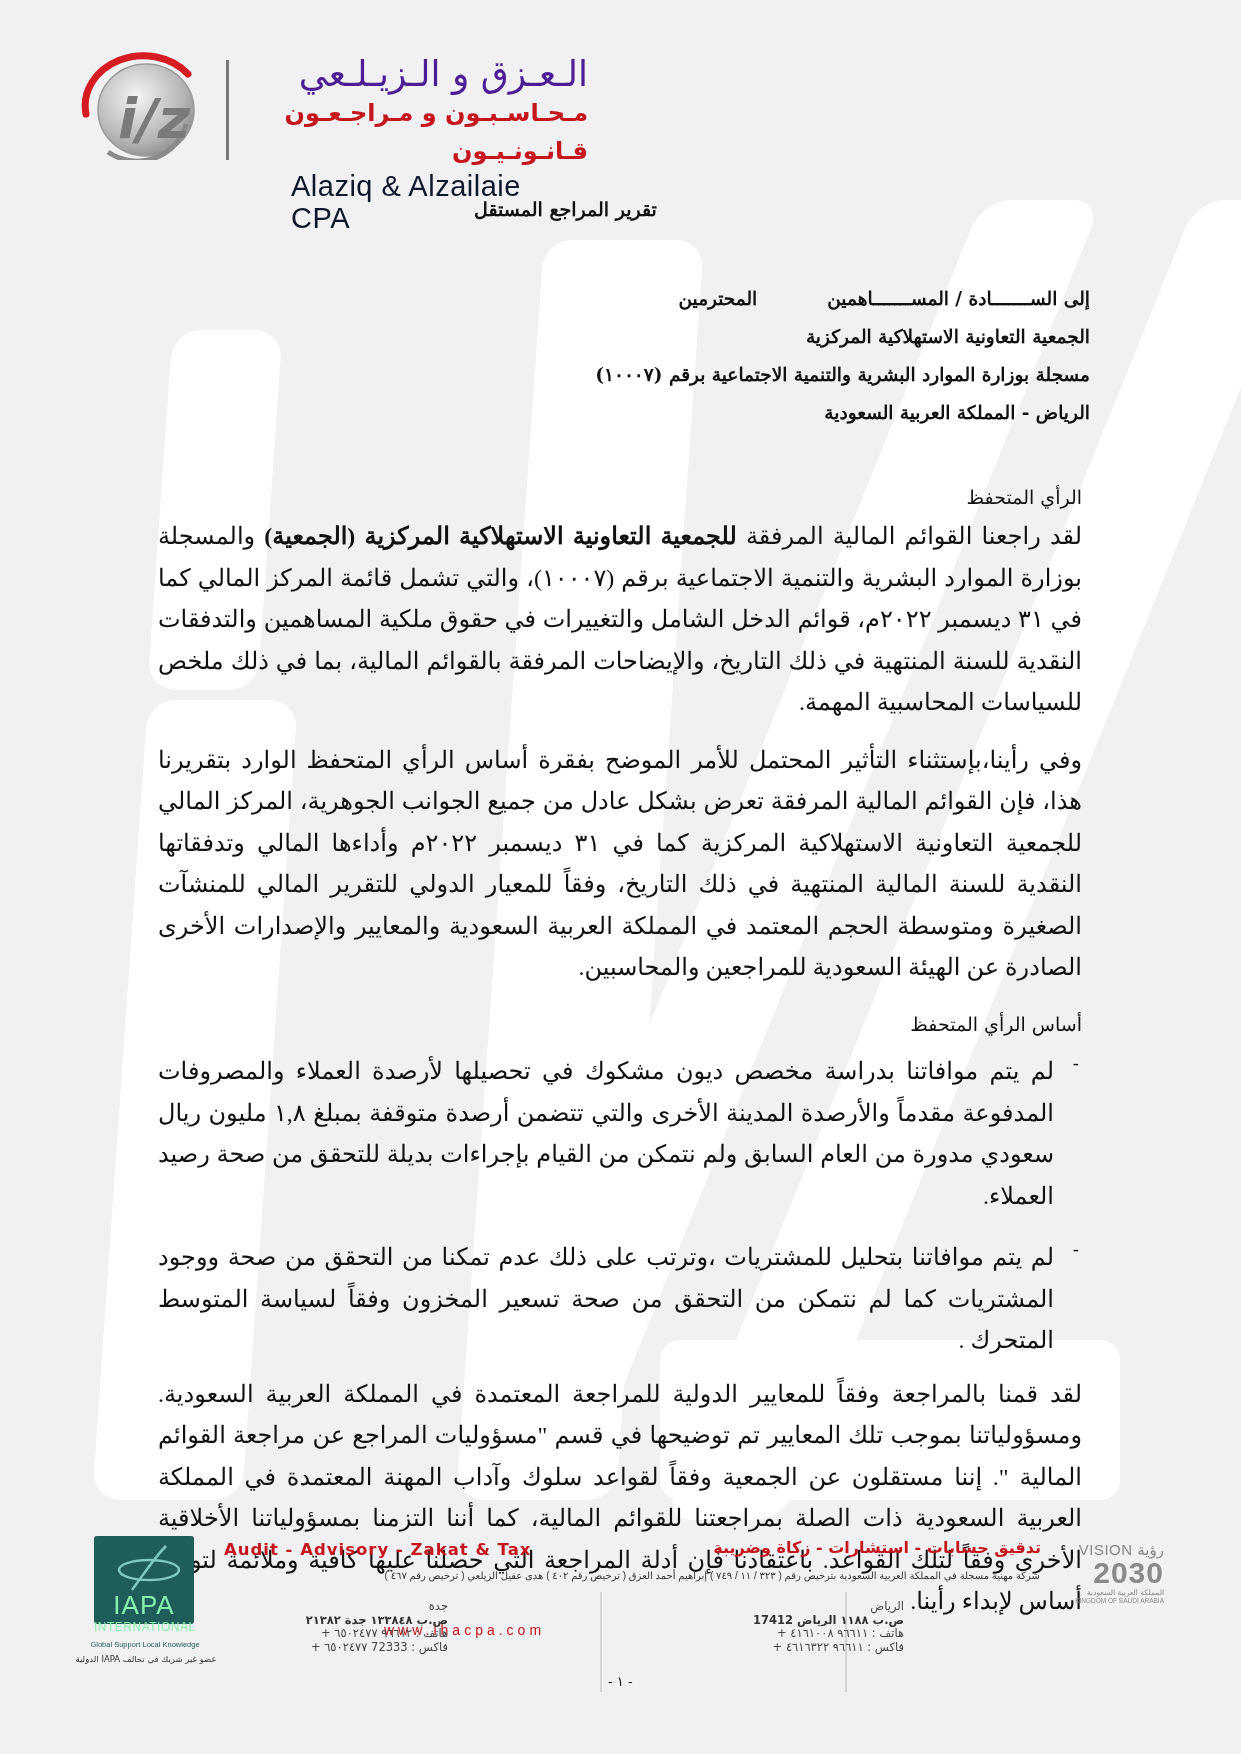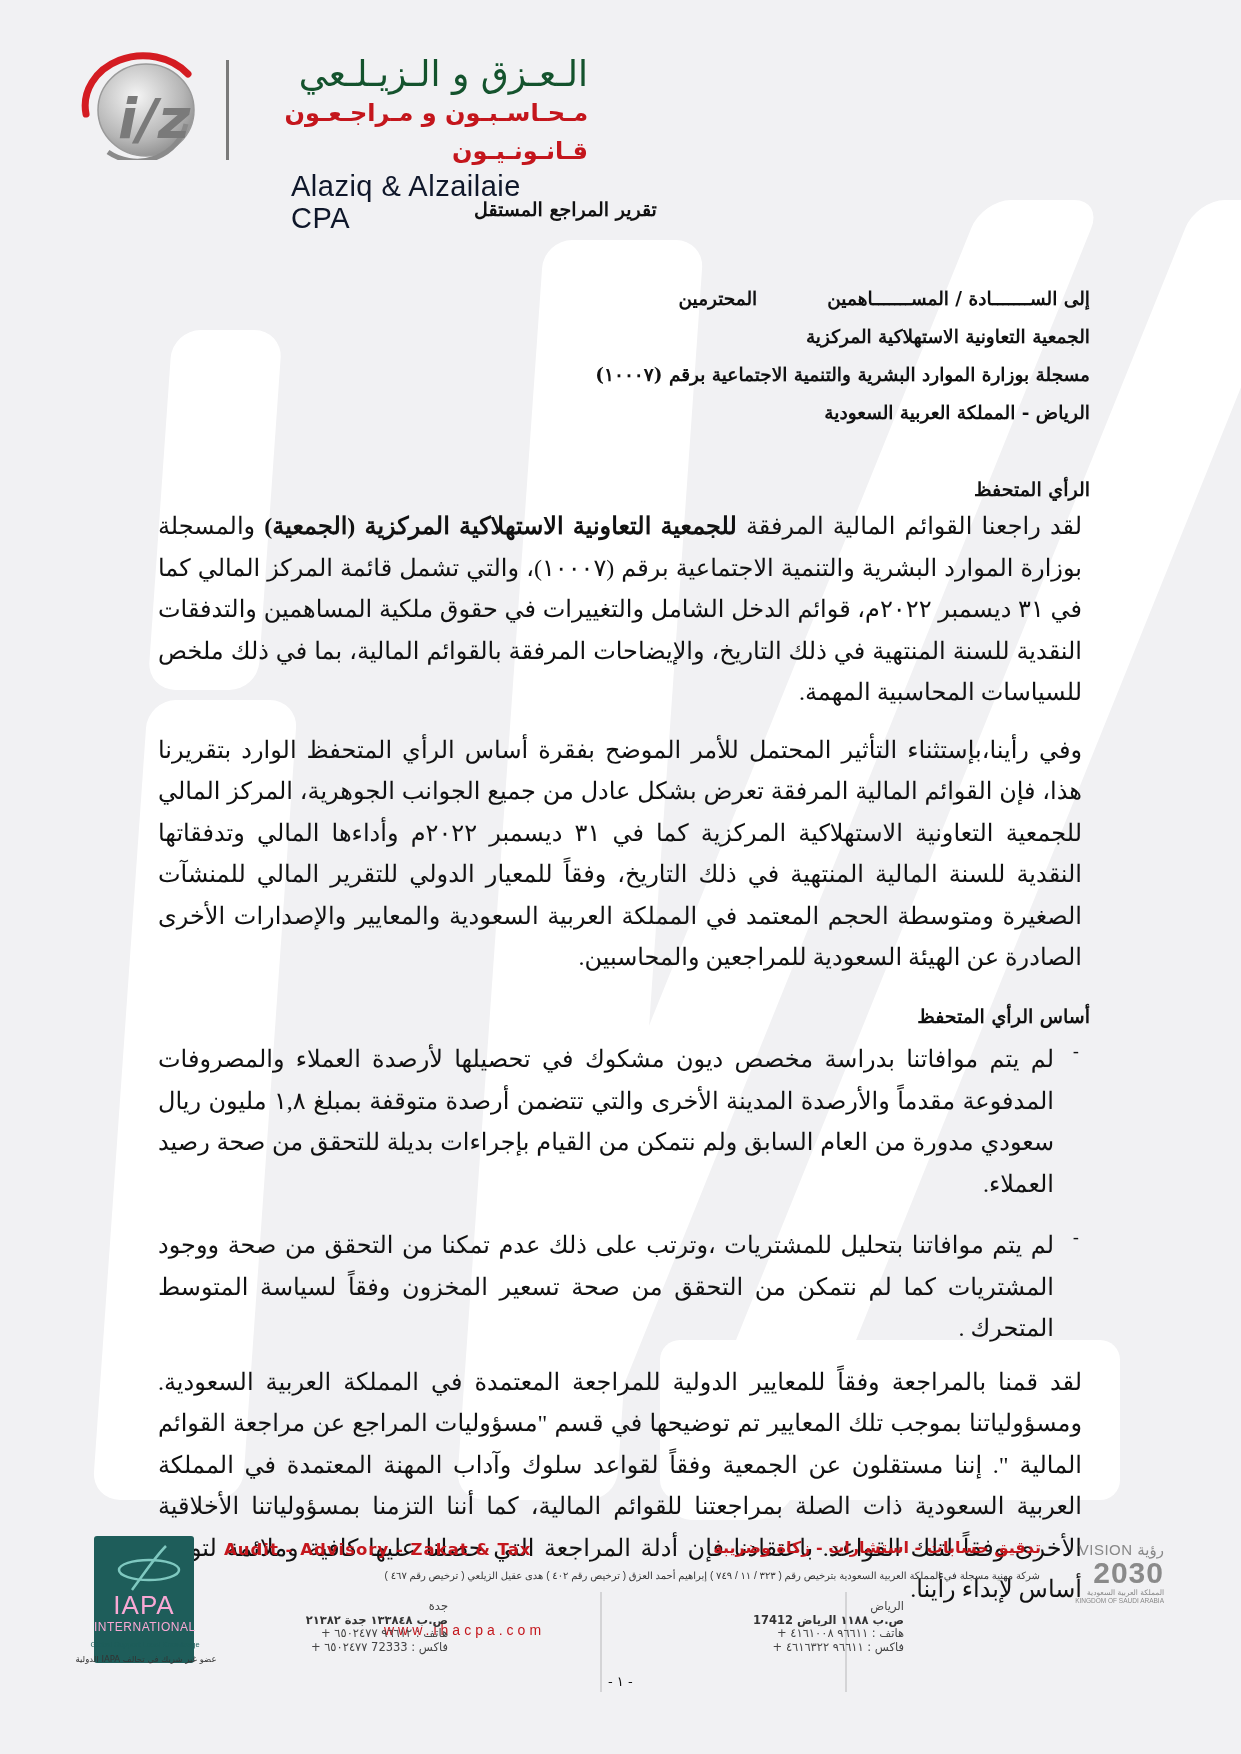--- a/index.html
+++ b/index.html
@@ -17,39 +17,39 @@
   .wm6 { left: 930px; top: 200px; width: 120px; height: 1320px; transform: skewX(-22deg); }
   .wm7 { left: 660px; top: 1340px; width: 460px; height: 160px; border-radius: 20px; }
 
   .layer { position: relative; z-index: 1; }
 
   
   .logo { position: absolute; left: 78px; top: 52px; width: 500px; height: 110px; }
   .logo-mark { position: absolute; left: 0; top: 0; width: 130px; height: 108px; }
   .logo-divider { position: absolute; left: 148px; top: 8px; width: 3px; height: 100px; background: #7a7a7a; }
   .logo-text { position: absolute; left: 165px; top: 2px; width: 340px; text-align: left; }
-  .logo-ar1 { font-family: "DejaVu Sans", sans-serif; font-size: 36px; color: #14532d; direction: rtl; text-align: right; width: 345px; letter-spacing: 1px; line-height: 40px; }
+  .logo-ar1 { font-family: "DejaVu Sans", sans-serif; font-size: 36px; color: #4c1d95; direction: rtl; text-align: right; width: 345px; letter-spacing: 1px; line-height: 40px; }
   .logo-ar2 { font-family: "DejaVu Sans", sans-serif; font-size: 24px; font-weight: bold; color: #c4161c; direction: rtl; text-align: right; width: 345px; line-height: 38px; }
   .logo-en { font-family: "Liberation Sans", sans-serif; font-size: 29px; color: #0f172a; line-height: 32px; letter-spacing: 0.5px; margin-left: 48px; }
 
   
   .content { position: absolute; left: 150px; width: 940px; direction: rtl; text-align: right; }
   .title { position: absolute; left: 0; right: 0; top: 198px; text-align: center; font-family: "DejaVu Serif", serif; font-weight: bold; font-size: 19px; direction: rtl; padding-right: 110px;}
   .addr { position: absolute; right: 151px; top: 280px; direction: rtl; text-align: right; font-family: "DejaVu Serif", serif; font-weight: bold; font-size: 18.5px; line-height: 38px; }
   .addr .row1 { display: flex; gap: 70px; }
-  .h { font-family: "DejaVu Serif", serif; font-weight: bold; font-size: 19px; margin: 0; }
+  .h { font-family: "DejaVu Serif", serif; font-weight: normal; font-size: 19px; margin: 8px; }
   .p { font-family: Liberation Serif, serif; font-size: 24px; line-height: 41.5px; text-align: justify; text-align-last: right; margin: 8px; }
   .p b { font-weight: bold; }
   .bul { display: flex; direction: rtl; }
   .bul .dash { width: 28px; flex: none; font-family: "DejaVu Serif", serif; font-size: 18.5px; line-height: 41.5px; text-align: center;}
   .bul .p { flex: 1; }
 
   
   .footer { position: absolute; left: 0; top: 1500px; width: 1241px; height: 254px; }
-  .iapa { position: absolute; left: 94px; top: 36px; width: 100px; height: 127px; background: #1e5d5a; border-radius: 3px; color: #f9a8d4; text-align: center; }
+  .iapa { position: absolute; left: 94px; top: 36px; width: 100px; height: 88px; background: #1e5d5a; border-radius: 3px; color: #86efac; text-align: center; }
   .iapa-orbit { position: absolute; left: 20px; top: 8px; width: 70px; height: 48px; }
   .iapa-name { position: absolute; left: 0; right: 0; top: 56px; font-family: "Liberation Sans", sans-serif; font-size: 26px; letter-spacing: 1px; line-height: 26px; }
   .iapa-intl { position: absolute; left: 0; right: 0; top: 84px; font-family: "Liberation Sans", sans-serif; font-size: 12px; letter-spacing: 0.5px; }
   .iapa-tag { position: absolute; left: 90px; top: 140px; width: 110px; text-align: center; font-family: "Liberation Sans", sans-serif; font-size: 7.5px; color: #1e5d5a; }
   .iapa-member { position: absolute; left: 66px; top: 154px; width: 160px; text-align: center; font-family: "DejaVu Sans", sans-serif; font-size: 8.5px; color: #333; direction: rtl; }
 
   .services-en { position: absolute; left: 224px; top: 40px; font-family: "DejaVu Sans", sans-serif; font-weight: bold; font-size: 16.5px; color: #c4161c; letter-spacing: 1px; }
   .services-ar { position: absolute; right: 200px; top: 38px; font-family: "DejaVu Sans", sans-serif; font-weight: bold; font-size: 16px; color: #c4161c; direction: rtl; }
   .license { position: absolute; left: 222px; width: 818px; top: 70px; font-family: Liberation Sans, sans-serif; font-size: 10px; color: #333; direction: rtl; text-align: right; white-space: nowrap; }
   .url { position: absolute; left: 384px; top: 122px; font-family: "Liberation Sans", sans-serif; font-size: 14px; letter-spacing: 4px; color: #c4161c; }

